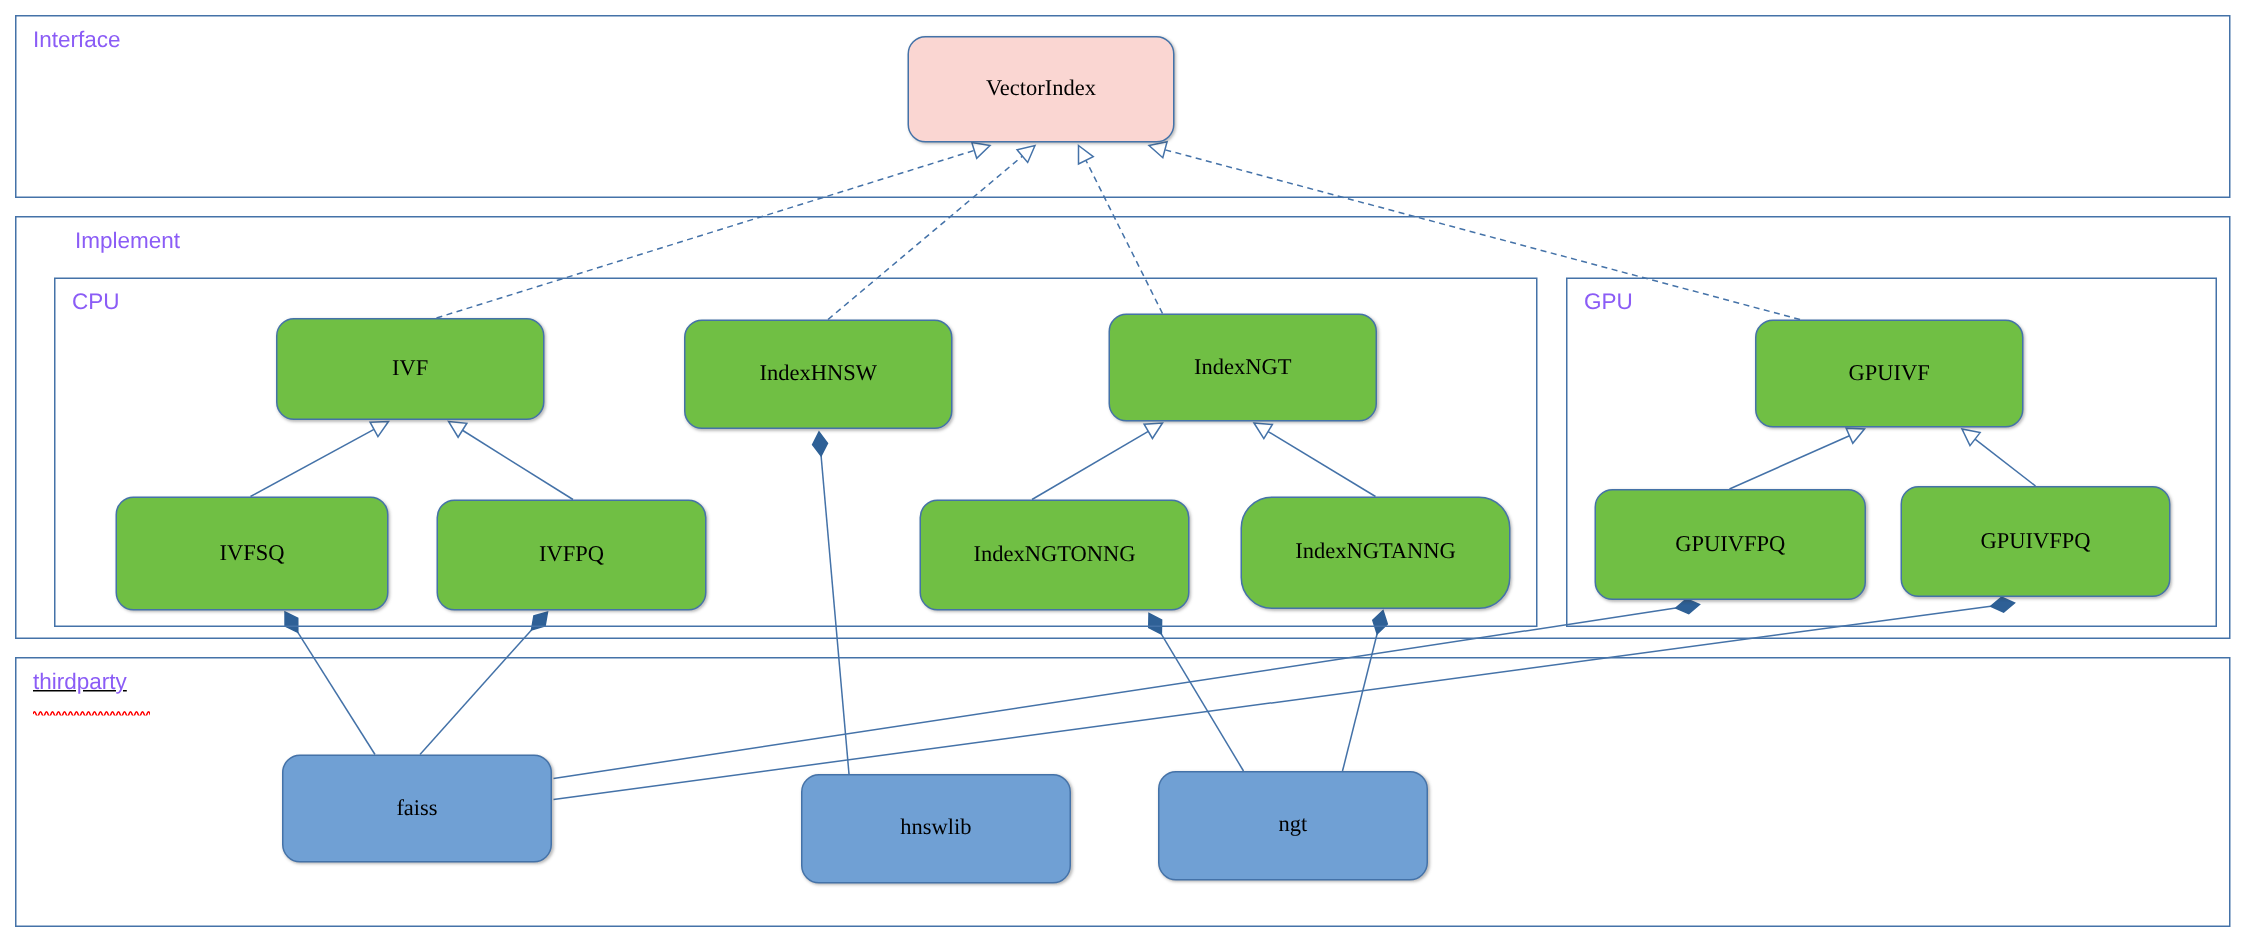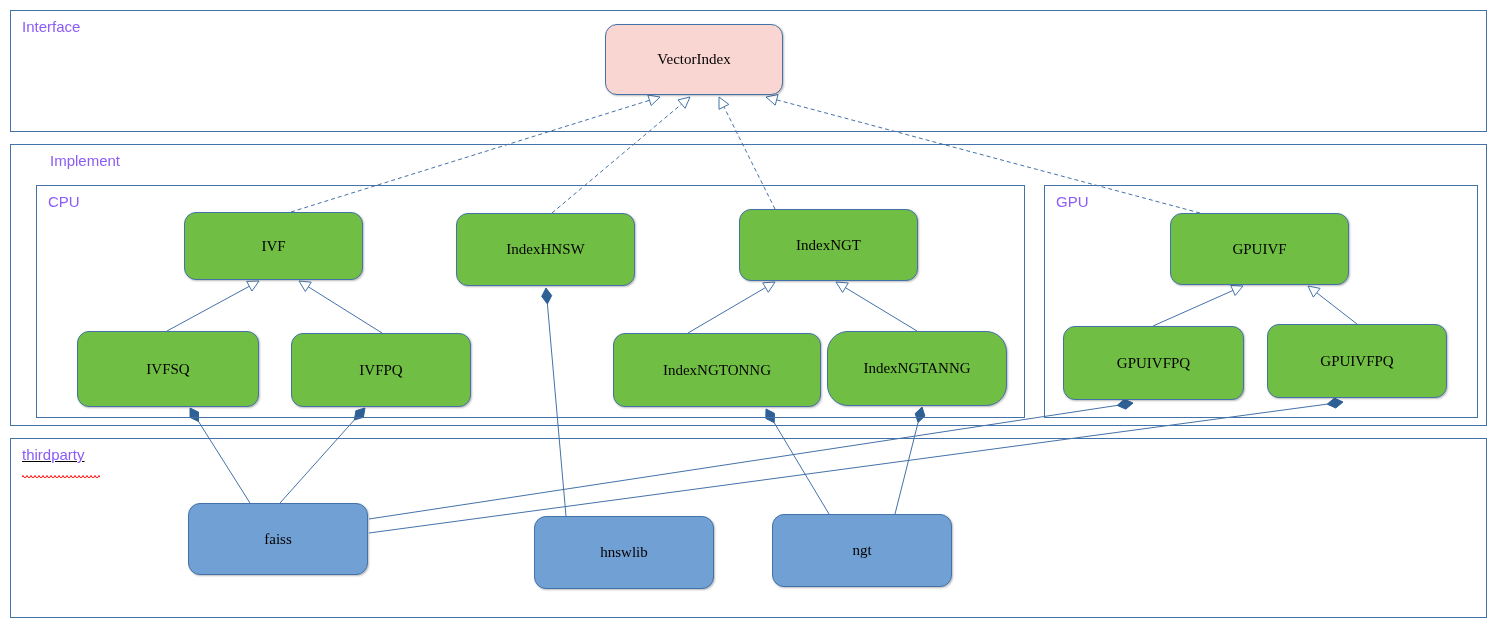--- a/index.html
+++ b/index.html
@@ -170,21 +170,21 @@
       </div>
       <div class="node impl" style="left: 1170px; top: 213px; width: 179px; height: 72px;">
         <span class="node-label">GPUIVF</span>
       </div>
       <div class="node impl" style="left: 57px; top: 331px; width: 182px; height: 76px; margin-left: 20px;">
         <span class="node-label">IVFSQ</span>
       </div>
       <div class="node impl" style="left: 291px; top: 333px; width: 180px; height: 74px;">
         <span class="node-label">IVFPQ</span>
       </div>
-      <div class="node impl" style="left: 613px; top: 333px; width: 208px; height: 74px;">
+      <div class="node impl" style="left: 613px; top: 333px; width: 180px; height: 74px;">
         <span class="node-label">IndexNGTONNG</span>
       </div>
       <div class="node impl" style="left: 827px; top: 331px; width: 180px; height: 75px; border-radius: 21px;">
         <span class="node-label">IndexNGTANNG</span>
       </div>
       <div class="node impl" style="left: 1063px; top: 326px; width: 181px; height: 74px;">
         <span class="node-label">GPUIVFPQ</span>
       </div>
       <div class="node impl" style="left: 1267px; top: 324px; width: 180px; height: 74px;">
         <span class="node-label">GPUIVFPQ</span>

